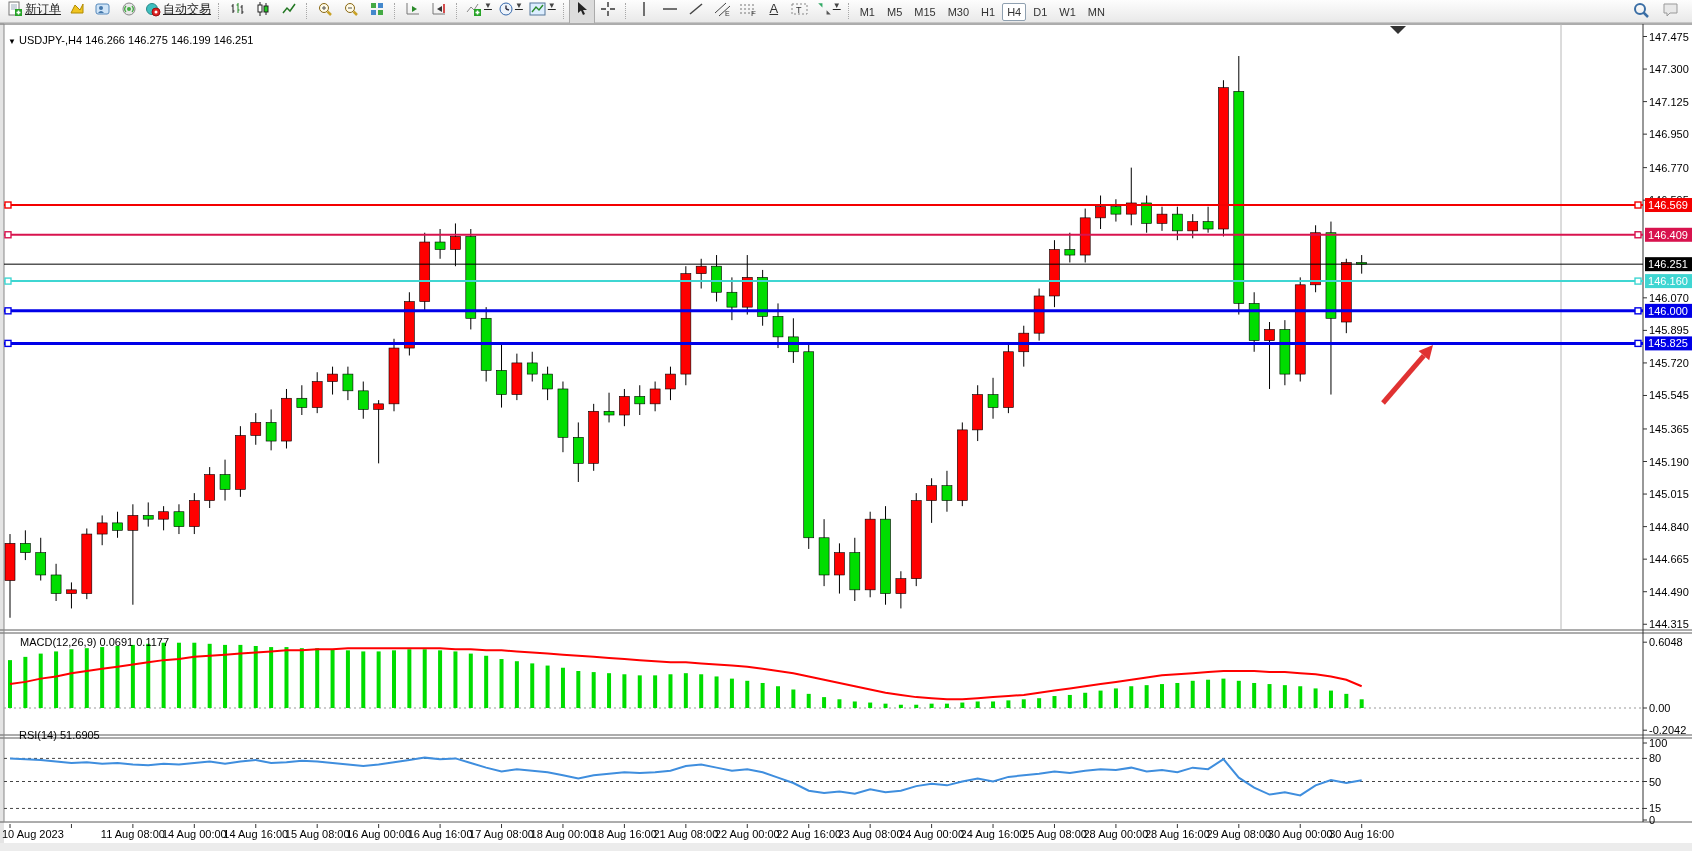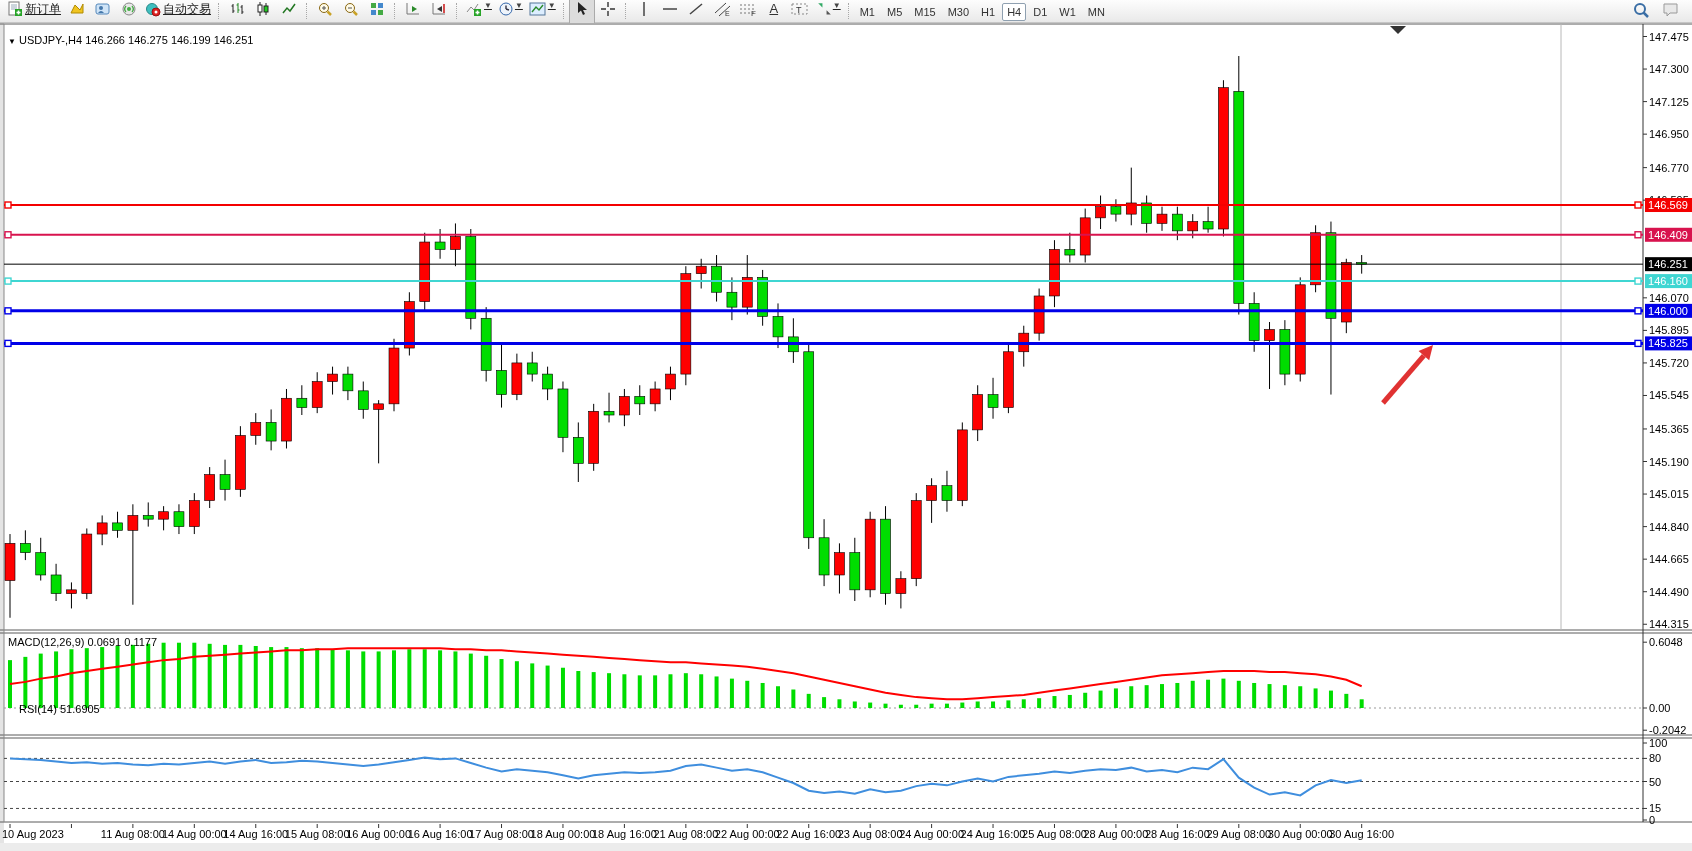--- a/index.html
+++ b/index.html
@@ -648,23 +648,23 @@
       </svg>
     
     <div class="overlay" style="top:5px;left:8px;margin-top:6px;">
       <span style="font-size:8px;">▼</span>
       <span>USDJPY-,H4</span>
       <span>146.266</span>
       <span>146.275</span>
       <span>146.199</span>
       <span>146.251</span>
     </div>
-    <div class="overlay" style="top:613px;left:8px;">
+    <div class="overlay" style="top:613px;left:20px;">
       <span>MACD(12,26,9)</span>
       <span>0.0691</span>
       <span>0.1177</span>
     </div>
-    <div class="overlay" style="top:680px;left:6px;padding-left:13px;">
+    <div class="overlay" style="top:706px;left:6px;padding-left:13px;">
       <span>RSI(14)</span>
       <span>51.6905</span>
     </div>
   </div>
 </div>
 
 </body></html>

